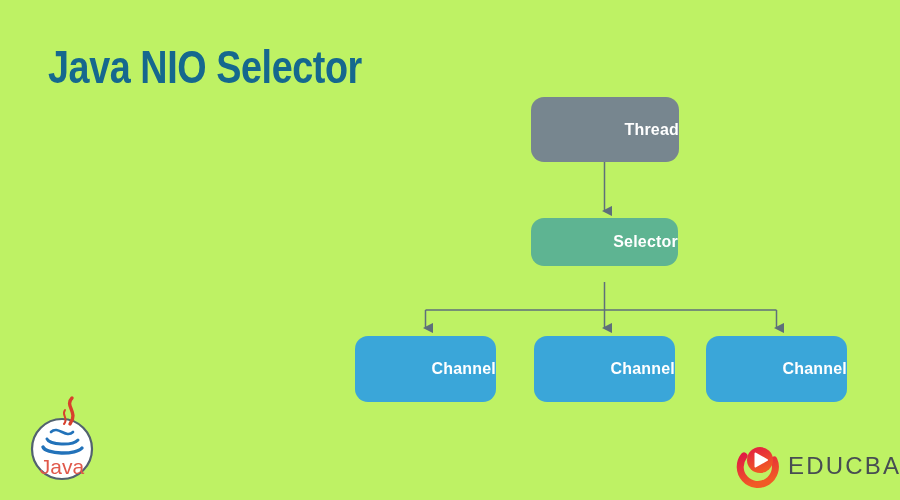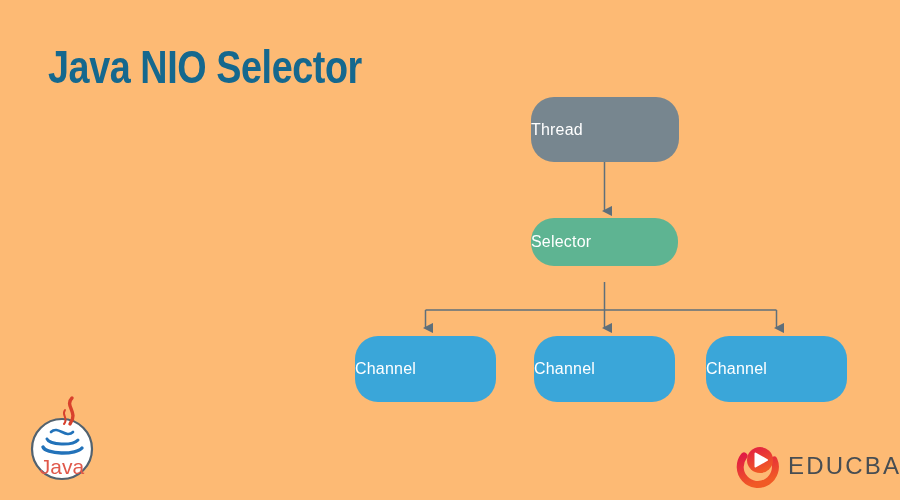--- a/index.html
+++ b/index.html
@@ -2,44 +2,44 @@
 <html style="--title-color: #15688e; --connector-color: #5e6f7b; --java-text: #e0584a; --java-ring: #52626f; --java-cup: #2272b9; --java-flame: #d8402c; --educba-text: #474d52; --educba-red: #e11b44; --educba-orange: #f15a25;"><head>
 <meta charset="utf-8">
 <style>
   * { margin: 0; padding: 0; box-sizing: border-box; }
   html, body { width: 900px; height: 500px; background: #ffffff; }
   body { font-family: "Liberation Sans", sans-serif; overflow: hidden; }
   .canvas {
     position: relative;
     width: 900px;
     height: 500px;
-    background: #fdba74;
+    background: #bef264;
   }
   .page-title {
     position: absolute;
     left: 48px;
     top: 44px;
     font-size: 46px;
     font-weight: 700;
     line-height: 1;
     letter-spacing: -0.5px;
     color: var(--title-color, #15688e);
     transform: scaleX(0.82);
     transform-origin: left top;
     white-space: nowrap;
   }
   .node {
     position: absolute;
     display: flex;
     align-items: center;
-    justify-content: flex-start;
-    border-radius: 23px;
+    justify-content: flex-end;
+    border-radius: 13px;
     color: #ffffff;
     font-size: 16px;
-    font-weight: 400;
+    font-weight: 700;
     letter-spacing: 0.2px;
   }
   .node-thread   { left: 531px; top:  97px; width: 148px; height: 65px; }
   .node-selector { left: 531px; top: 218px; width: 147px; height: 48px; }
   .node-channel-1{ left: 355px; top: 336px; width: 141px; height: 66px; }
   .node-channel-2{ left: 534px; top: 336px; width: 141px; height: 66px; }
   .node-channel-3{ left: 706px; top: 336px; width: 141px; height: 66px; }
   .connector-svg {
     position: absolute;
     left: 0; top: 0;

